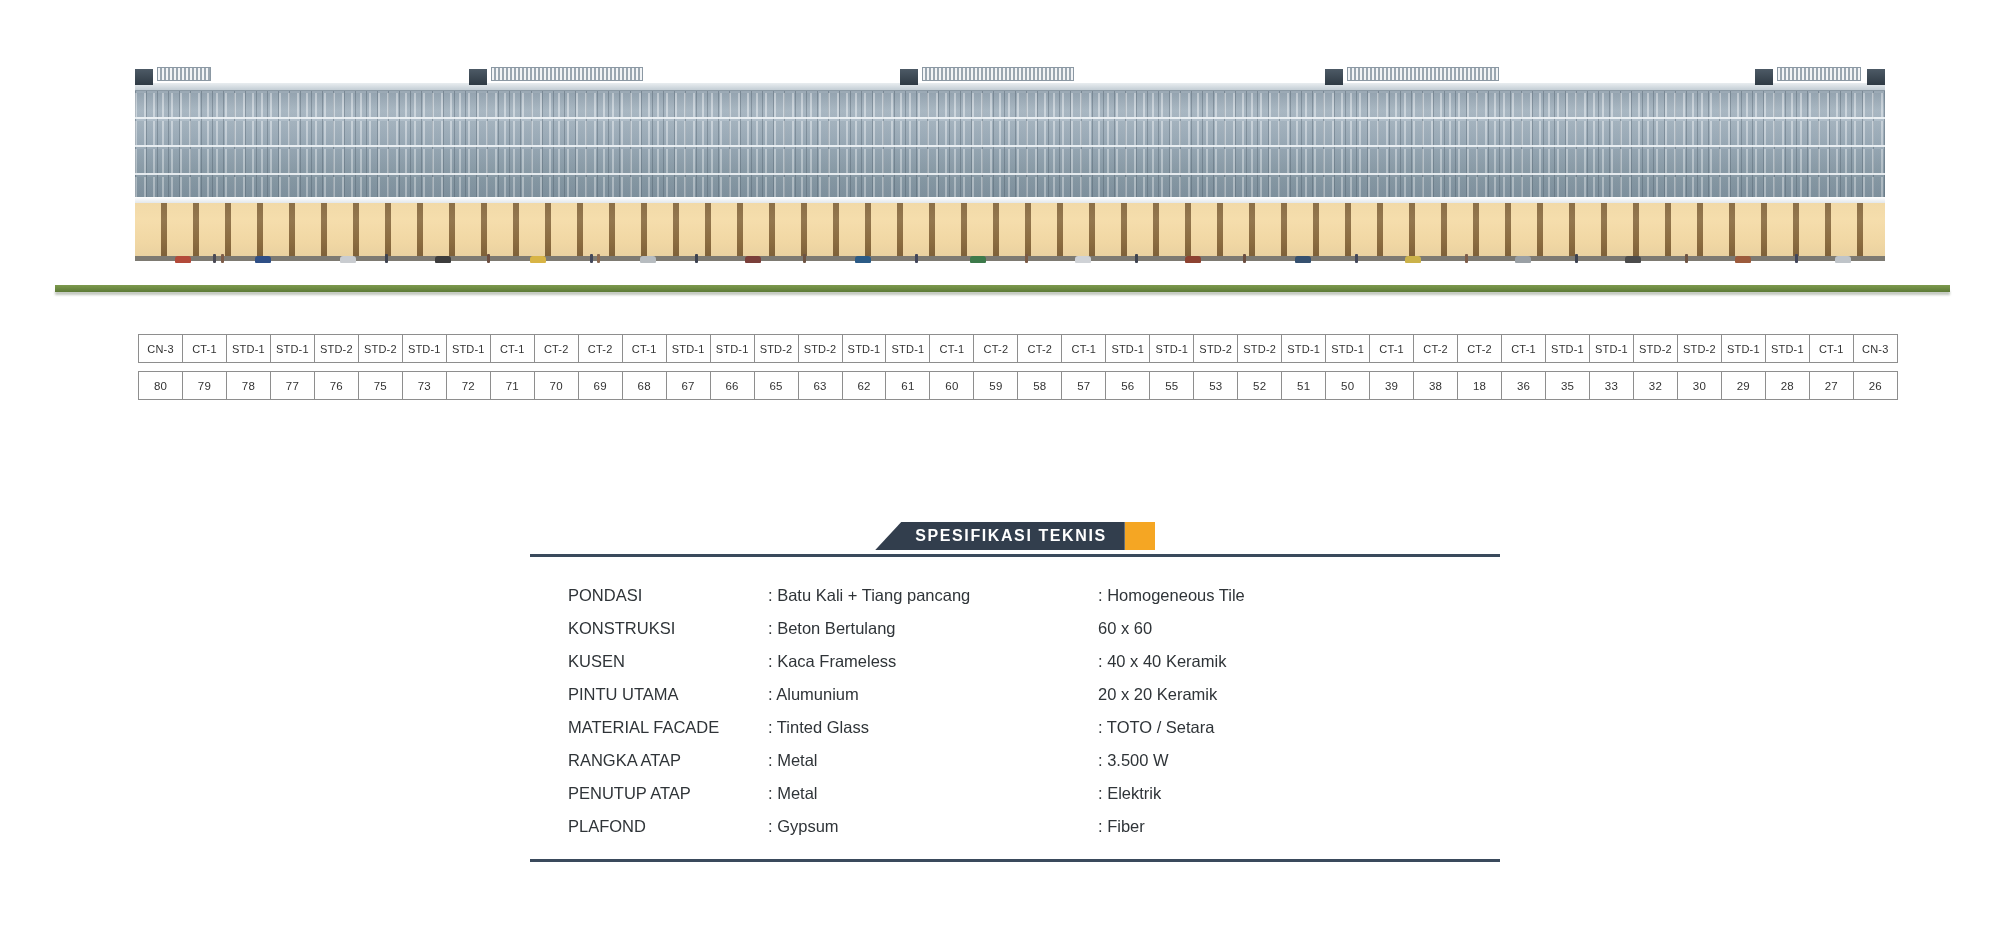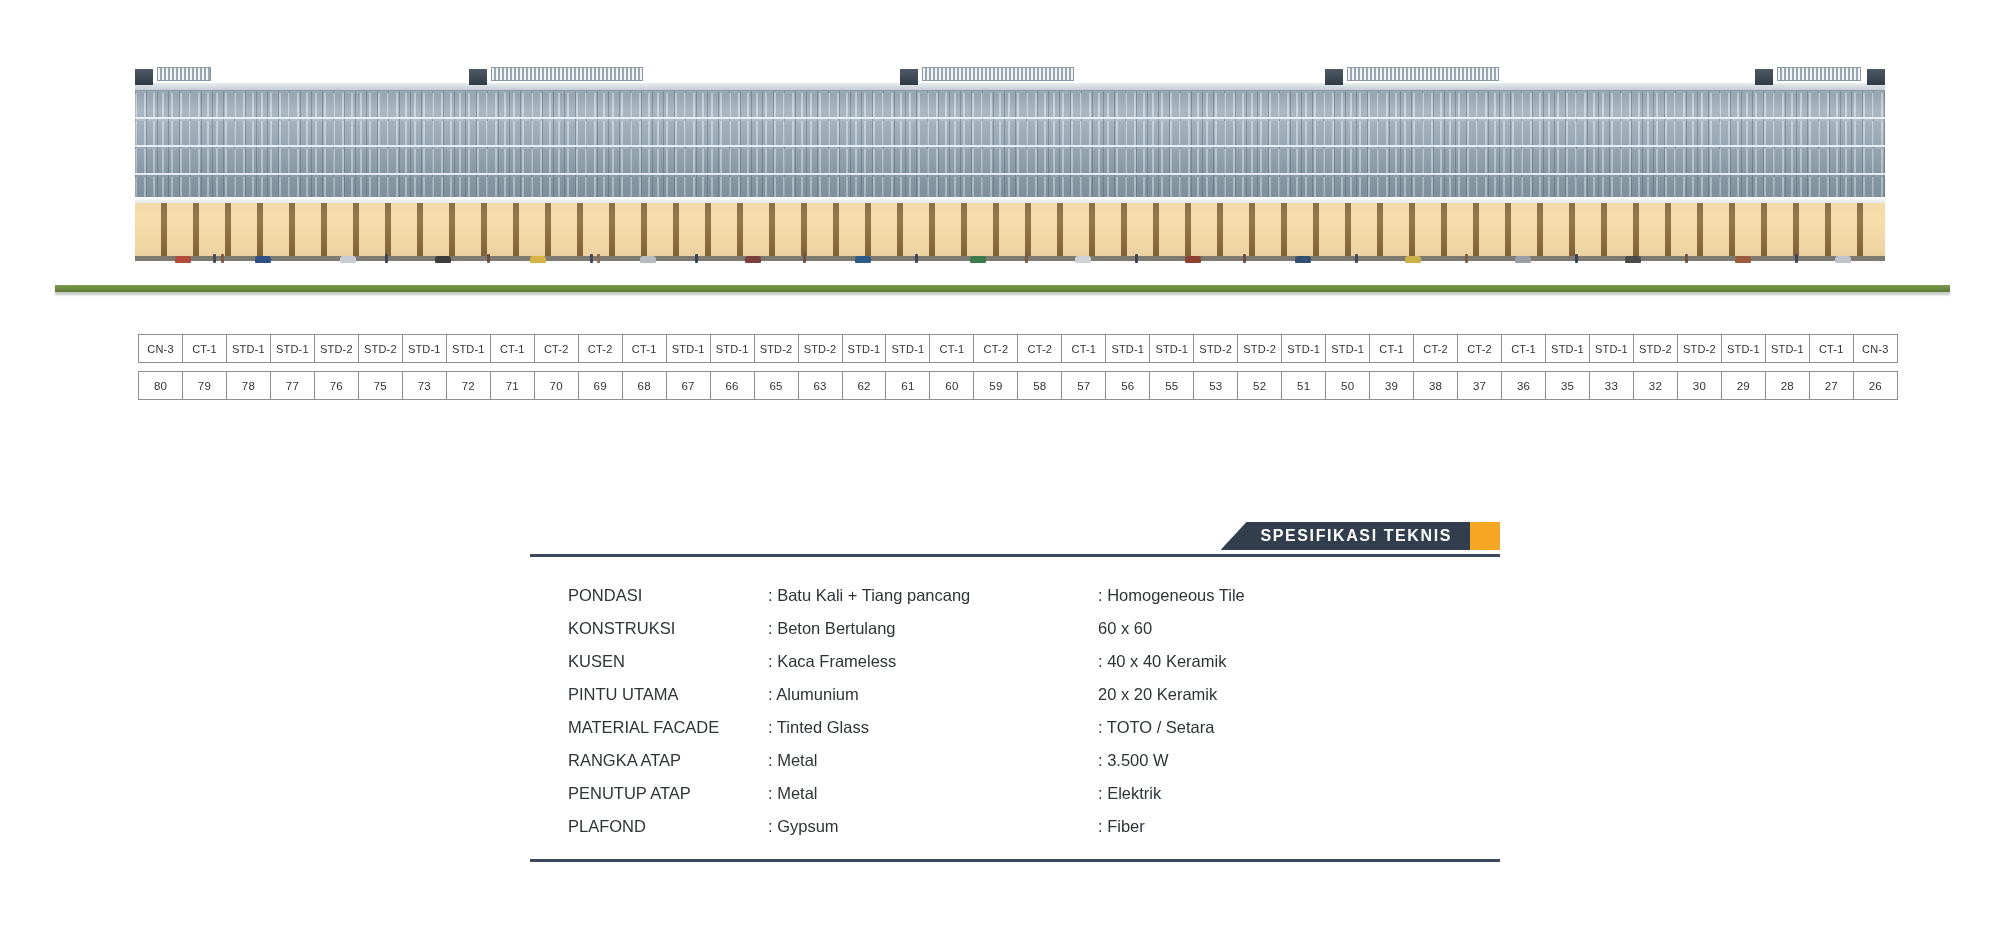--- a/index.html
+++ b/index.html
@@ -131,21 +131,21 @@
 
   
   #spec-block{
     position:absolute;
     left:530px; top:522px;
     width:970px;
   }
   .spec-banner{
     position:relative;
     height:28px;
-    display:flex;justify-content:flex-end;align-items:stretch;
+    display:flex;justify-content:center;align-items:stretch;
   }
   .banner-shape{
     position:relative;
     background:#323e4d;
     color:#ffffff;
     font-weight:bold;
     font-size:16px;
     letter-spacing:1.6px;
     display:flex;align-items:center;
     padding:0 18px 0 40px;
@@ -323,21 +323,21 @@
       <div class="num-cell">58</div>
       <div class="num-cell">57</div>
       <div class="num-cell">56</div>
       <div class="num-cell">55</div>
       <div class="num-cell">53</div>
       <div class="num-cell">52</div>
       <div class="num-cell">51</div>
       <div class="num-cell">50</div>
       <div class="num-cell">39</div>
       <div class="num-cell">38</div>
-      <div class="num-cell">37</div>
+      <div class="num-cell">18</div>
       <div class="num-cell">36</div>
       <div class="num-cell">35</div>
       <div class="num-cell">33</div>
       <div class="num-cell">32</div>
       <div class="num-cell">30</div>
       <div class="num-cell">29</div>
       <div class="num-cell">28</div>
       <div class="num-cell">27</div>
       <div class="num-cell">26</div>
     </div>

